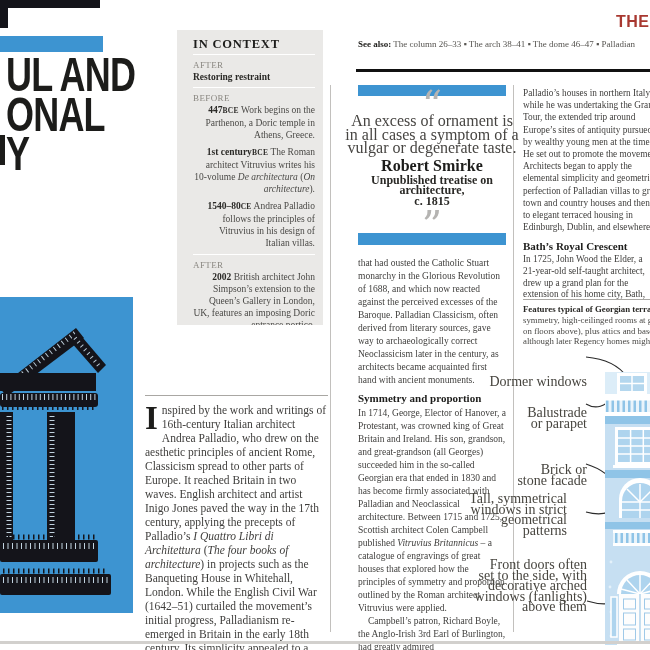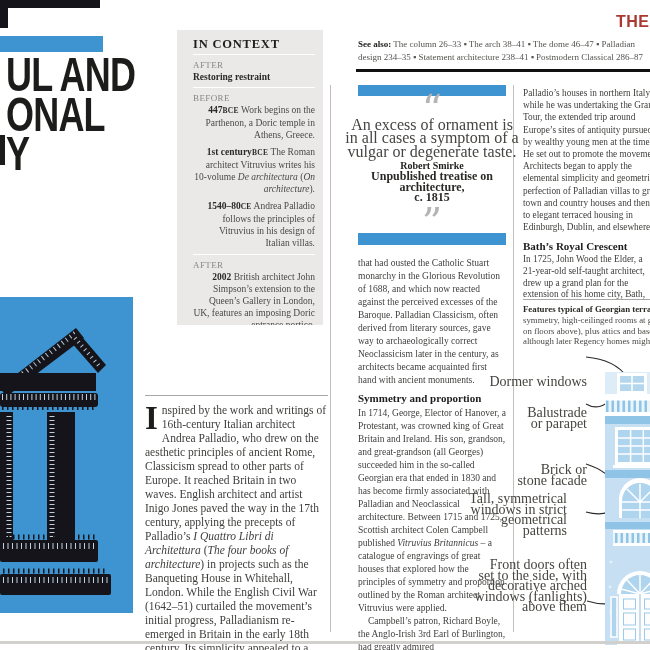--- a/index.html
+++ b/index.html
@@ -53,21 +53,21 @@
   .vline{top:85px;width:1px;height:547px;background:var(--rule);}
   .v1{left:330px;} .v2{left:513px;}
 
   
   .bluebar{left:358px;width:148px;background:var(--accent);}
   .bb1{top:85px;height:11px;} .bb2{top:233px;height:12px;}
   .quote{left:358px;top:96px;width:148px;height:136px;display:flex;flex-direction:column;
     align-items:center;justify-content:center;text-align:center;}
   .qmark{font-family:"DejaVu Serif",serif;font-size:40px;line-height:.55;color:var(--quote);height:20px;}
   .qline{font-size:16px;line-height:13.5px;color:#474542;white-space:nowrap;}
-  .qauthor{font-weight:bold;font-size:10px;color:var(--ink);margin-top:2px;}
+  .qauthor{font-weight:bold;font-size:16px;color:var(--ink);margin-top:2px;}
   .qsource{font-weight:bold;font-size:12px;color:#2a2926;line-height:10.5px;}
   .mid-article{left:358px;top:257px;width:148px;font-size:9.5px;line-height:13px;}
   .mid-article h3, .rc-h{font-size:11px;font-weight:bold;color:var(--ink);
     font-family:"Liberation Serif",serif;}
   .mid-article h3{margin:5px 0 2px;}
   .mid-article .p3{text-indent:10px;}
 
   
   .right-col{left:523px;top:87px;width:200px;}
   .rline{font-size:9.3px;line-height:12.2px;white-space:nowrap;}
@@ -95,21 +95,20 @@
 </head>
 <body>
 
 <div class="abs top-black"></div>
 <div class="abs sliver-a"></div>
 <div class="abs bar-tl"></div>
 <div class="abs running-head">THE</div>
 
 <div class="abs seealso">
   <div class="ln"><b>See also:</b> <span>The column 26–33 ▪ The arch 38–41 ▪ The dome 46–47 ▪ Palladian</span></div>
-  <div class="ln">design 234–35 ▪ Statement architecture 238–41 ▪ Postmodern Classical 286–87</div>
 </div>
 <div class="abs seealso-rule"></div>
 
 <div class="abs big-title">
   <div>UL AND</div>
   <div>ONAL</div>
   <div>Y</div>
 </div>
 <div class="abs sliver-b"></div>
 

